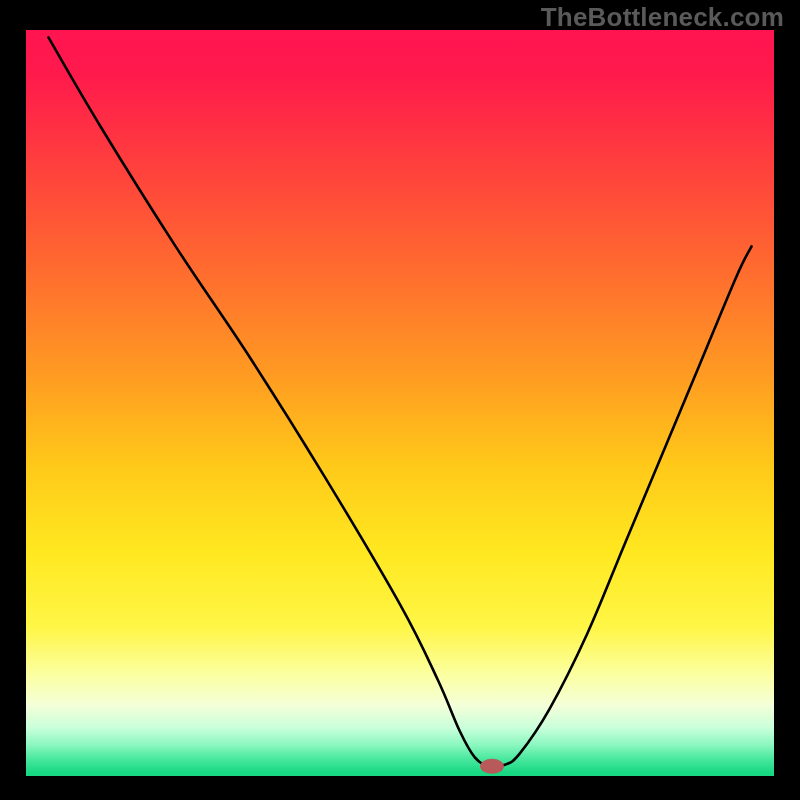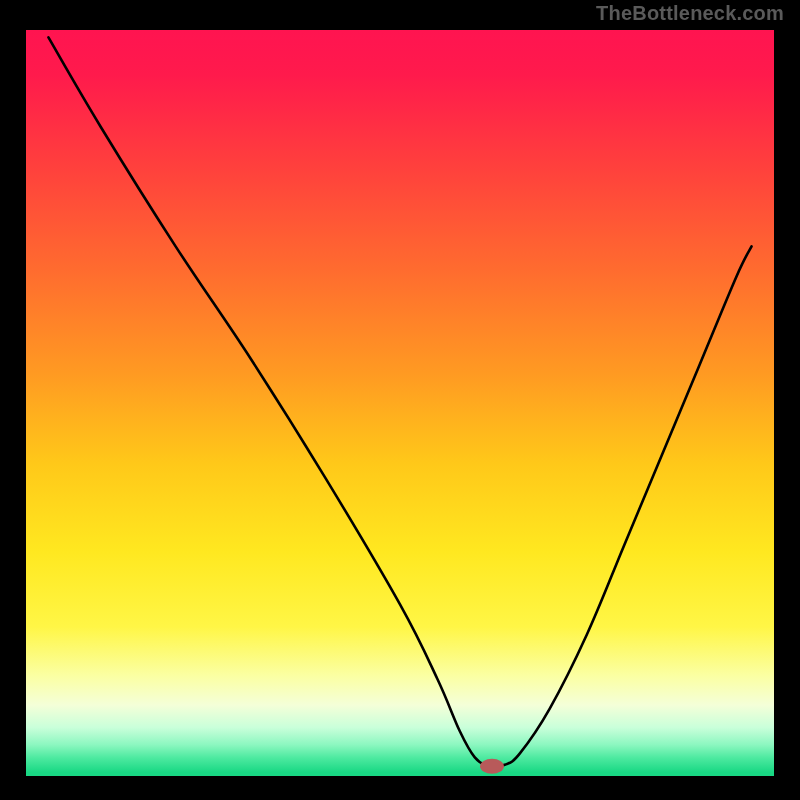--- a/index.html
+++ b/index.html
@@ -14,21 +14,21 @@
   .wrap {
     position: relative;
     width: 800px;
     height: 800px;
   }
   .watermark {
     position: absolute;
     top: 2px;
     right: 16px;
     color: #5a5a5a;
-    font-size: 20px;
+    font-size: 26px;
     font-weight: 600;
     letter-spacing: 0.2px;
     z-index: 20;
   }
   svg {
     display: block;
   }
 </style>
 </head>
 <body>

